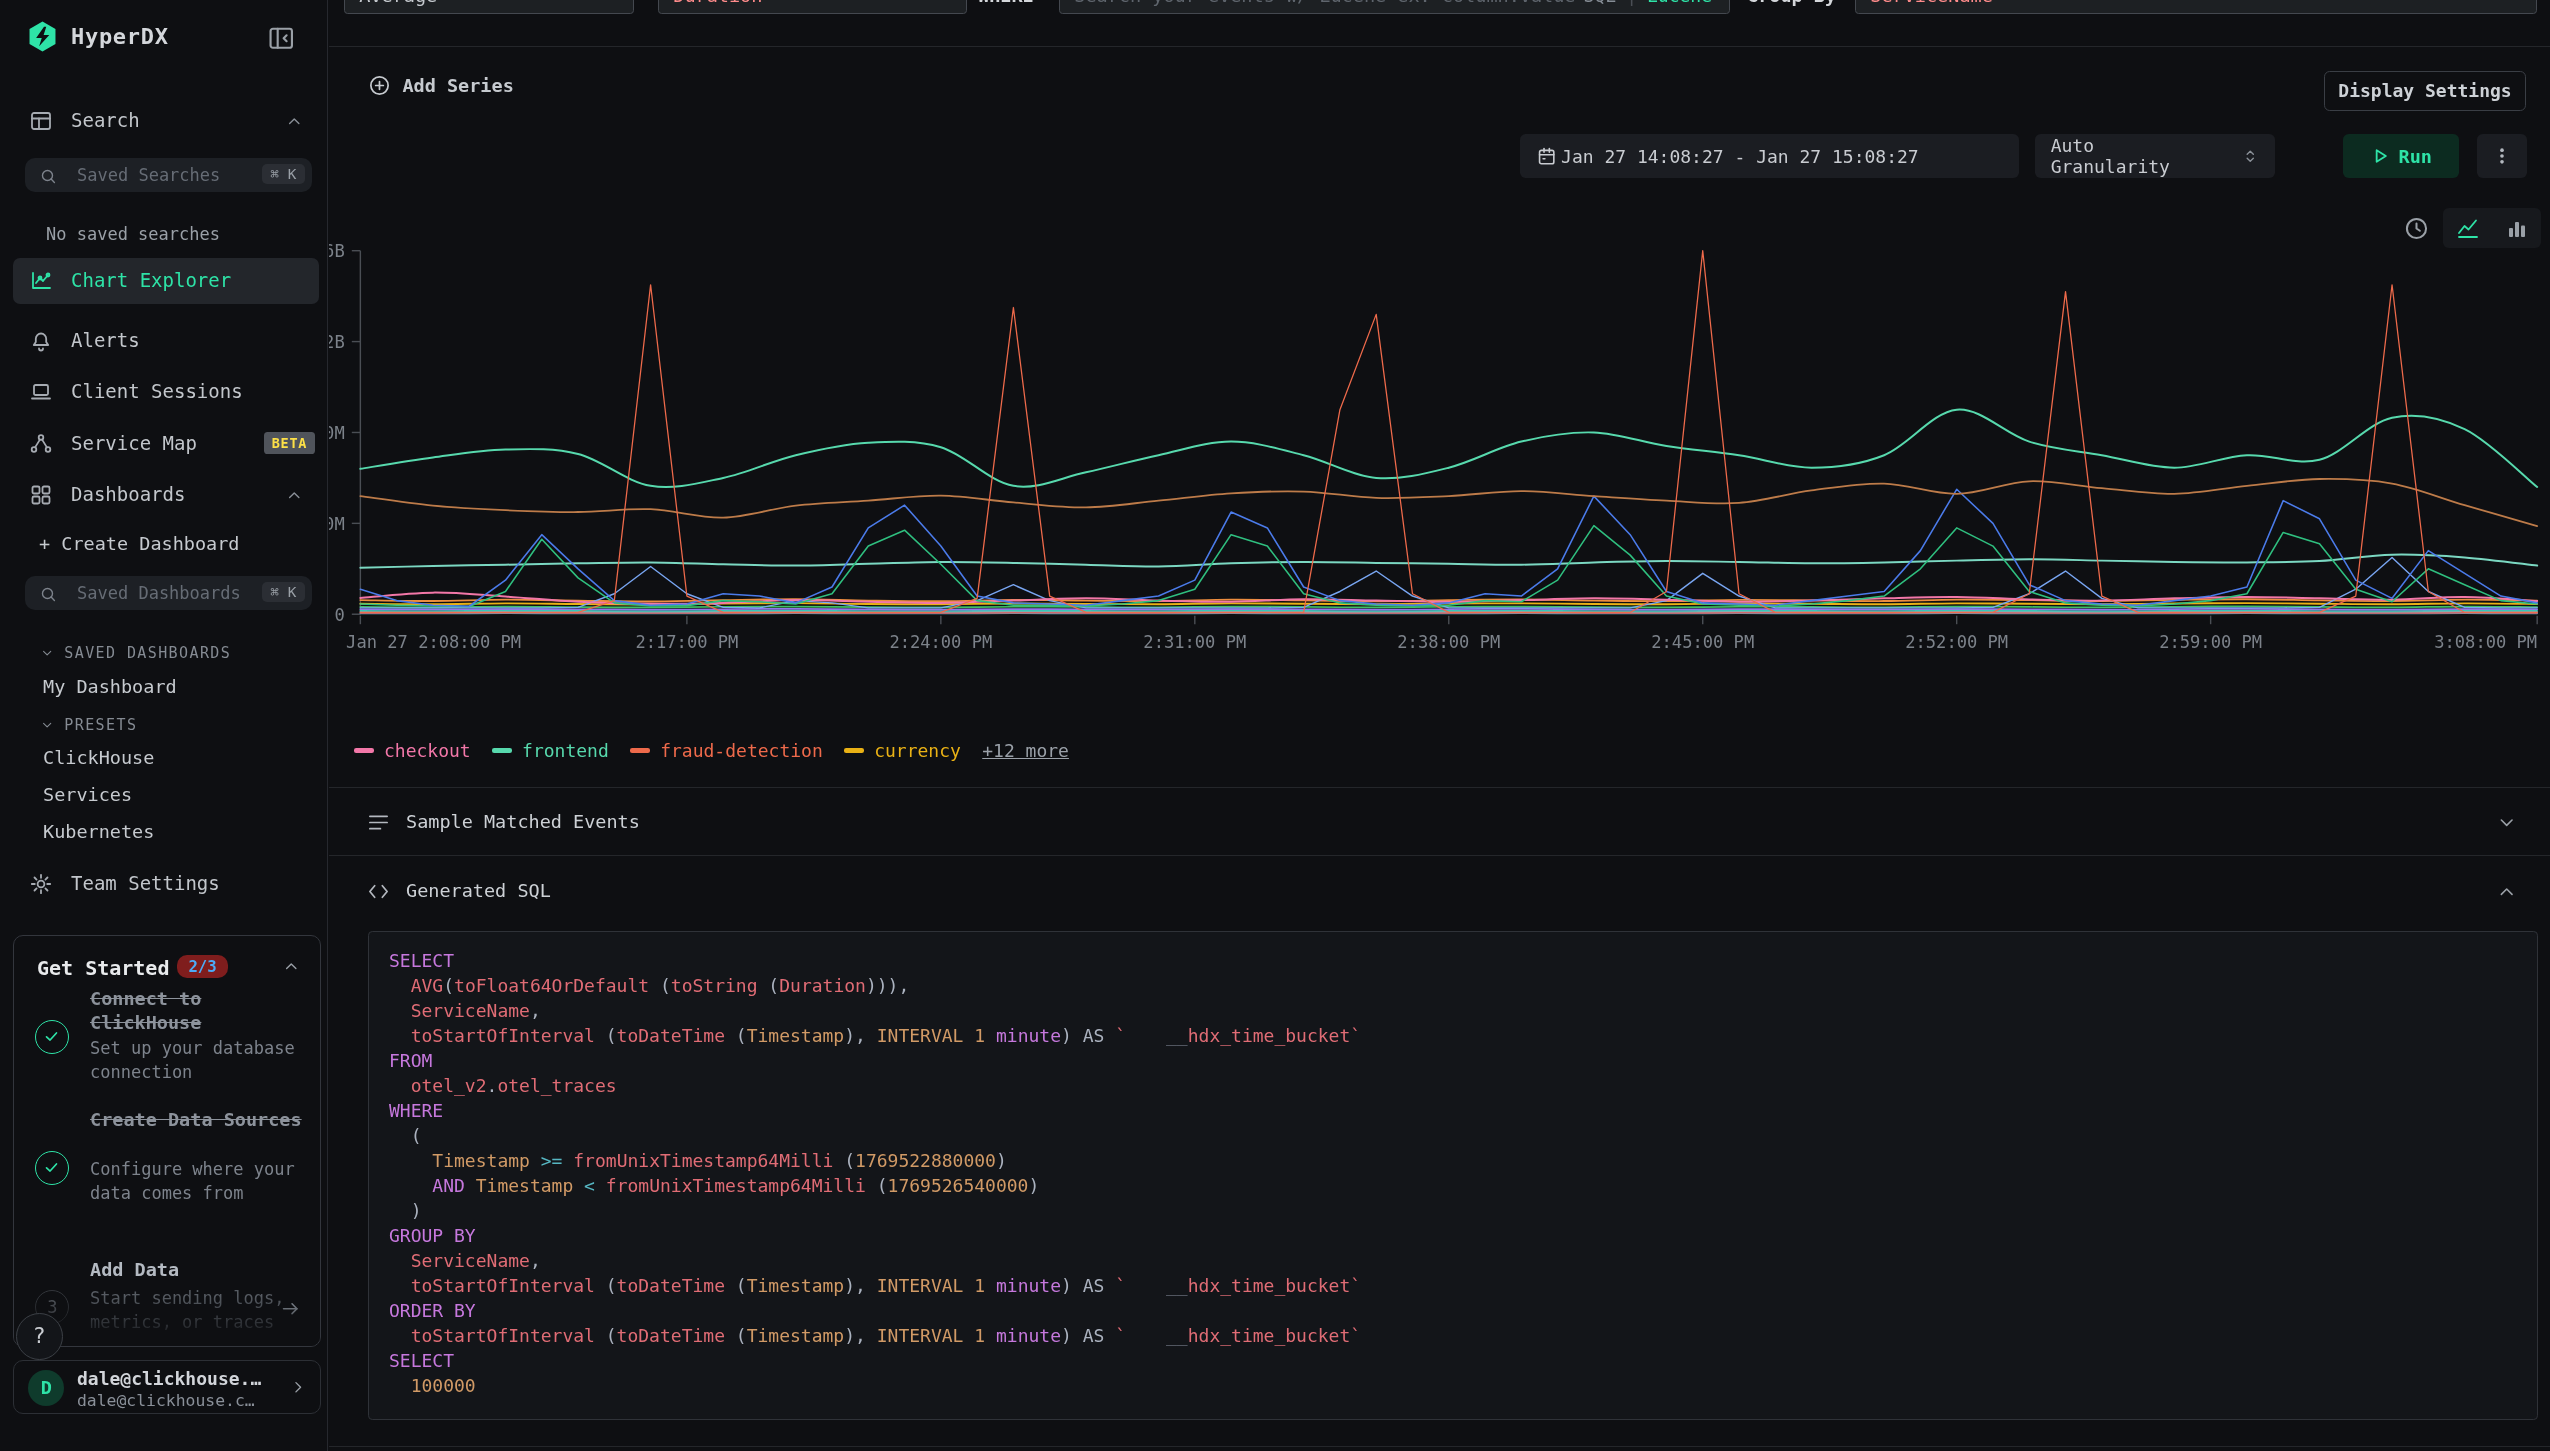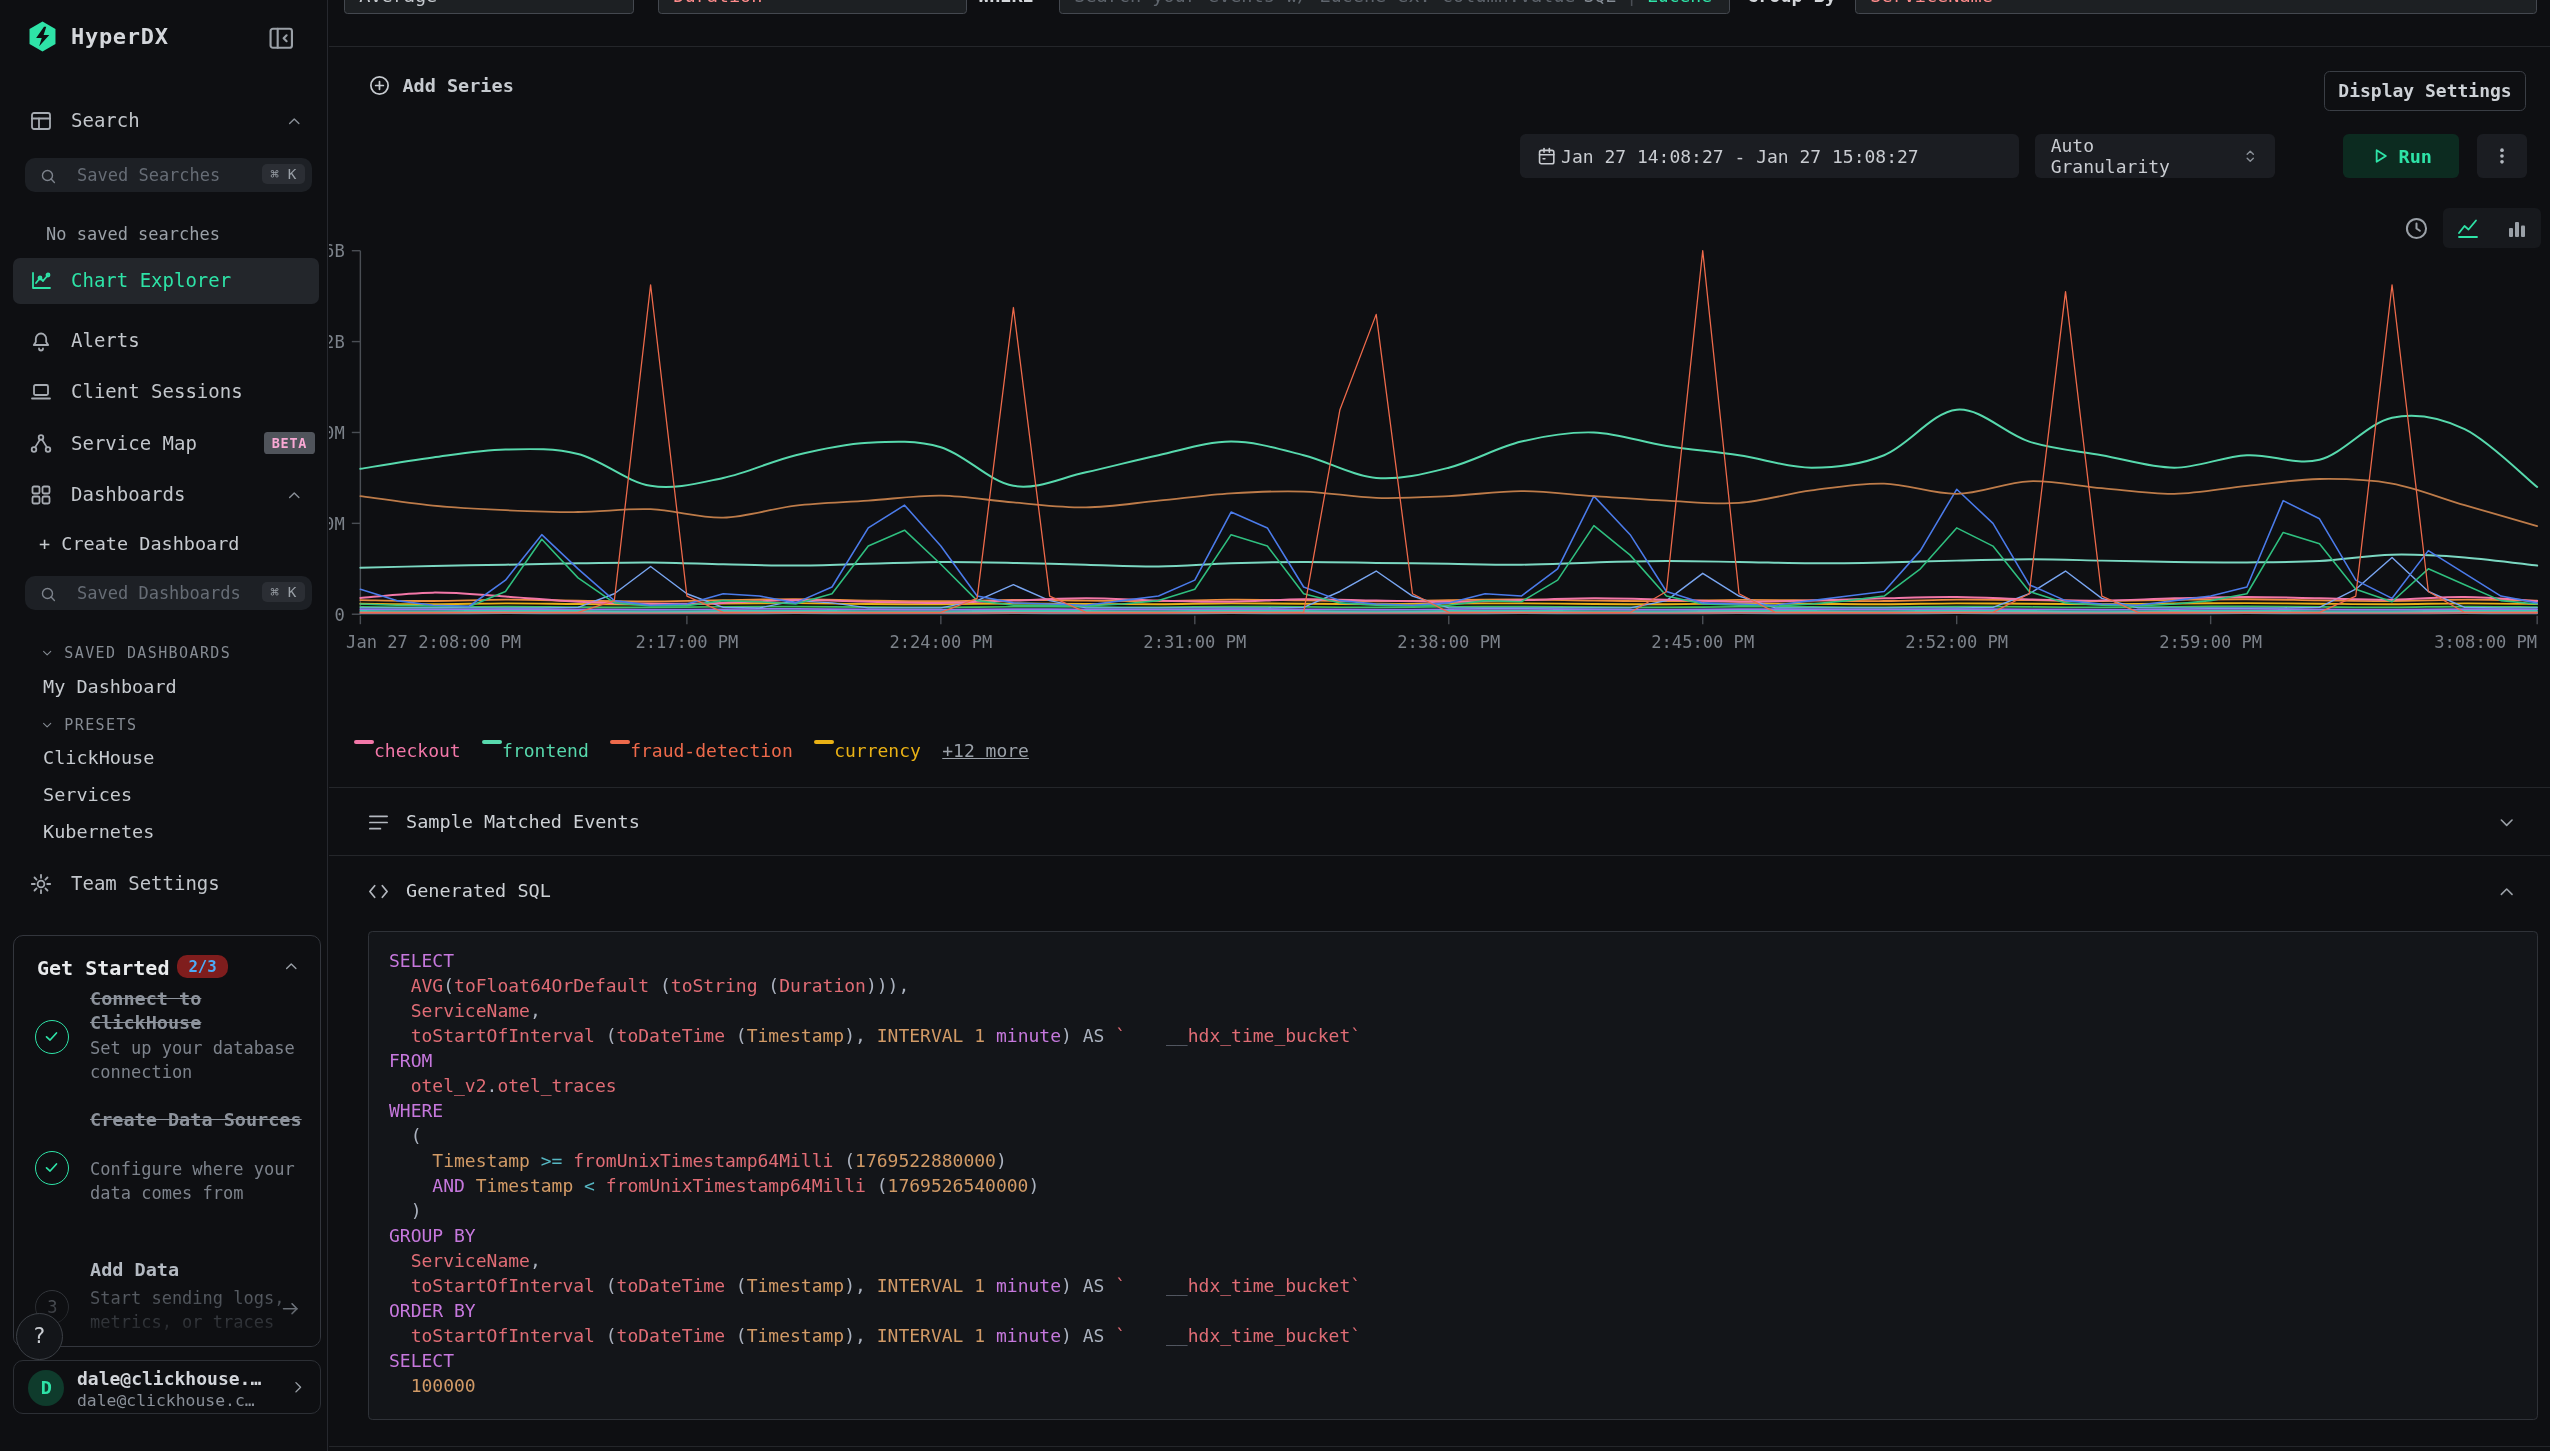--- a/index.html
+++ b/index.html
@@ -29,21 +29,21 @@
 
   .pill { position:absolute; left:25px; width:287px; height:34px; background:#1d2025; border-radius:10px; }
   .pill .picon { position:absolute; left:14.3px; top:8.6px; color:#7d838c; }
   .pill .ptext { position:absolute; left:52px; top:7.1px; font-size:17px; color:#666c75; }
   .pill .pkbd { position:absolute; right:7.1px; top:5.7px; background:#2b2e34; color:#9aa0a7; border-radius:5px; font-size:14.3px; padding:2.1px 8.6px; }
 
   .side-note { position:absolute; left:46px; font-size:17px; color:#9aa0a7; }
   .tree-header { position:absolute; left:40px; font-size:15px; color:#858b93; letter-spacing:1.4px; }
   .tree-header .thchev { position:relative; top:2.1px; margin-right:10px; display:inline-block; }
   .tree-item { position:absolute; left:43px; font-size:18.5px; color:#c6cacf; }
-  .beta-badge { position:absolute; left:251px; top:-2.9px; background:#50545b; color:#f9a8d4; font-size:13.5px; font-weight:bold; border-radius:3.6px; padding:2.9px 7.8px; letter-spacing:0.7px; }
+  .beta-badge { position:absolute; left:251px; top:-2.9px; background:#50545b; color:#fde047; font-size:13.5px; font-weight:bold; border-radius:3.6px; padding:2.9px 7.8px; letter-spacing:0.7px; }
 
   
   #gs-card { position:absolute; left:13px; top:935px; width:308px; height:412px; border:0.7px solid #33363d; border-radius:10px; background:#0e0f12; overflow:hidden; }
   .gs-title { position:absolute; left:23px; top:20px; font-size:20px; font-weight:bold; color:#e8eaec; }
   .gs-progress { position:absolute; left:163px; top:18.5px; background:#7f1d1d; color:#4dabf7; font-size:15.7px; font-weight:bold; border-radius:10px; padding:2.1px 11.4px; }
   .gs-chev { position:absolute; right:20px; top:21.4px; color:#9aa0a7; }
   .gs-check { position:absolute; left:21.4px; width:34px; height:34px; border:1.4px solid #2ee3a7; border-radius:50%; color:#2ee3a7; }
   .gs-check svg { margin:7.1px 0 0 7.1px; }
   .gs-num { position:absolute; left:21.4px; width:34px; height:34px; border:1.4px solid #4a4e55; border-radius:50%; color:#7d838c; text-align:center; line-height:33px; font-size:17px; opacity:.6; }
   .gs-step-title { position:absolute; left:76px; width:214px; font-size:18.5px; font-weight:bold; color:#8d939c; line-height:23.5px; }
@@ -81,21 +81,21 @@
   #run-btn { left:2343px; width:116px; background:#0c2b20; color:#2ee3a7; font-weight:bold; font-size:18.5px; justify-content:center; gap:8.6px; }
   #kebab-btn { left:2477px; width:50px; justify-content:center; color:#b3b8bf; }
 
   #clock-icon { position:absolute; left:2403px; top:215px; color:#9aa0a7; }
   #charttype-toggle { position:absolute; left:2443px; top:208px; width:98px; height:40px; background:#17191d; border-radius:5.7px; display:flex; }
   #charttype-toggle .tbtn { width:49px; height:40px; display:flex; align-items:center; justify-content:center; color:#9aa0a7; }
   #charttype-toggle .tbtn.on { color:#2ee3a7; }
 
   
   #legend { position:absolute; left:354px; top:740px; display:flex; align-items:center; gap:21.4px; font-size:18px; }
-  .lg-item { display:flex; }
+  .lg-item { display:flex; align-items:center; gap:10px; }
   .lg-swatch { width:20px; height:4.3px; border-radius:2.1px; }
   #legend .more { color:#9aa0a8; text-decoration:underline; }
 
   
   .sec-row { position:absolute; left:329px; width:2221px; height:68px; }
   .sec-row .sicon { position:absolute; left:38px; top:23px; color:#b3b8bf; }
   .sec-row .stitle { position:absolute; left:77px; top:23px; font-size:18.5px; color:#cdd1d6; }
   .sec-row .schev { position:absolute; right:33px; top:24px; color:#9aa0a7; }
 
   

